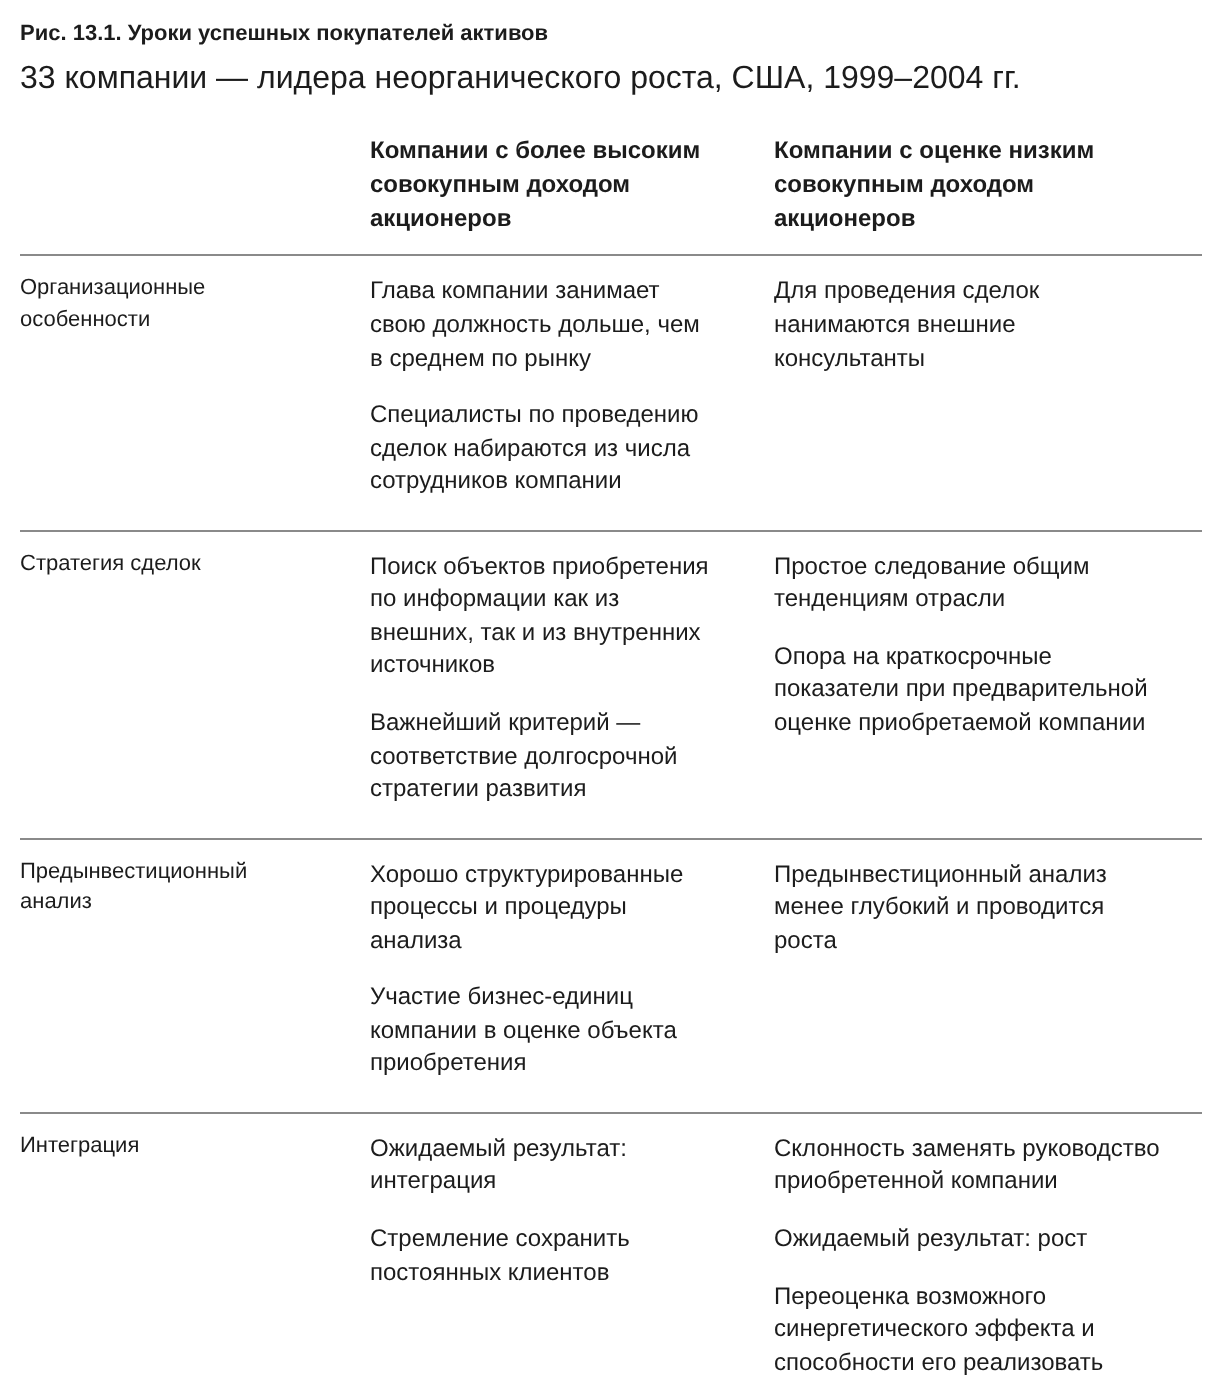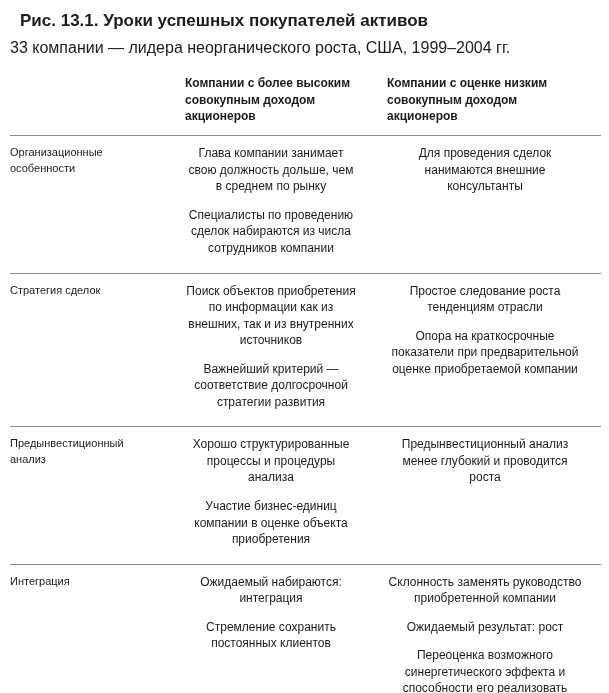--- a/index.html
+++ b/index.html
@@ -10,24 +10,24 @@
     color: #1c1c1c;
   }
   .page {
     width: 609px;
     height: 693px;
     box-sizing: border-box;
     padding: 8px 8px 6px 10px;
     overflow: hidden;
   }
   .fig-title {
-    font-size: 17px;
+    font-size: 11px;
     font-weight: bold;
     line-height: 1.3;
-    margin: 2px 0 6px 10px;
+    margin: 2px 0 6px 0;
   }
   .fig-subtitle {
     font-size: 16px;
     line-height: 1.3;
     margin: 0 0 14px 0;
   }
   .grid {
     display: grid;
     grid-template-columns: 163px 190px 1fr;
     column-gap: 12px;
@@ -52,21 +52,20 @@
     line-height: 1.4;
     padding-right: 14px;
   }
   .cell {
     font-size: 12px;
     line-height: 1.38;
     padding-right: 18px;
   }
   .cell p {
     margin: 0 0 12px 0;
-    text-align: center;
   }
 </style>
 </head>
 <body>
 
 <div class="page">
 
   <div class="fig-title">Рис. 13.1. Уроки успешных покупателей активов</div>
   <div class="fig-subtitle">33 компании — лидера неорганического роста, США, 1999–2004 гг.</div>
 
@@ -87,40 +86,40 @@
     </div>
   </div>
 
   <div class="grid section">
     <div class="cat">Стратегия сделок</div>
     <div class="cell">
       <p>Поиск объектов приобретения по информации как из внешних, так и из внутренних источников</p>
       <p>Важнейший критерий — соответствие долгосрочной стратегии развития</p>
     </div>
     <div class="cell">
-      <p>Простое следование роста тенденциям отрасли</p>
+      <p>Простое следование общим тенденциям отрасли</p>
       <p>Опора на краткосрочные показатели при предварительной оценке приобретаемой компании</p>
     </div>
   </div>
 
   <div class="grid section">
     <div class="cat">Предынвестиционный анализ</div>
     <div class="cell">
       <p>Хорошо структурированные процессы и процедуры анализа</p>
       <p>Участие бизнес-единиц компании в оценке объекта приобретения</p>
     </div>
     <div class="cell">
       <p>Предынвестиционный анализ менее глубокий и проводится роста</p>
     </div>
   </div>
 
   <div class="grid section">
     <div class="cat">Интеграция</div>
     <div class="cell">
-      <p>Ожидаемый набираются: интеграция</p>
+      <p>Ожидаемый результат: интеграция</p>
       <p>Стремление сохранить постоянных клиентов</p>
     </div>
     <div class="cell">
       <p>Склонность заменять руководство приобретенной компании</p>
       <p>Ожидаемый результат: рост</p>
       <p>Переоценка возможного синергетического эффекта и способности его реализовать</p>
     </div>
   </div>
 
 </div>

